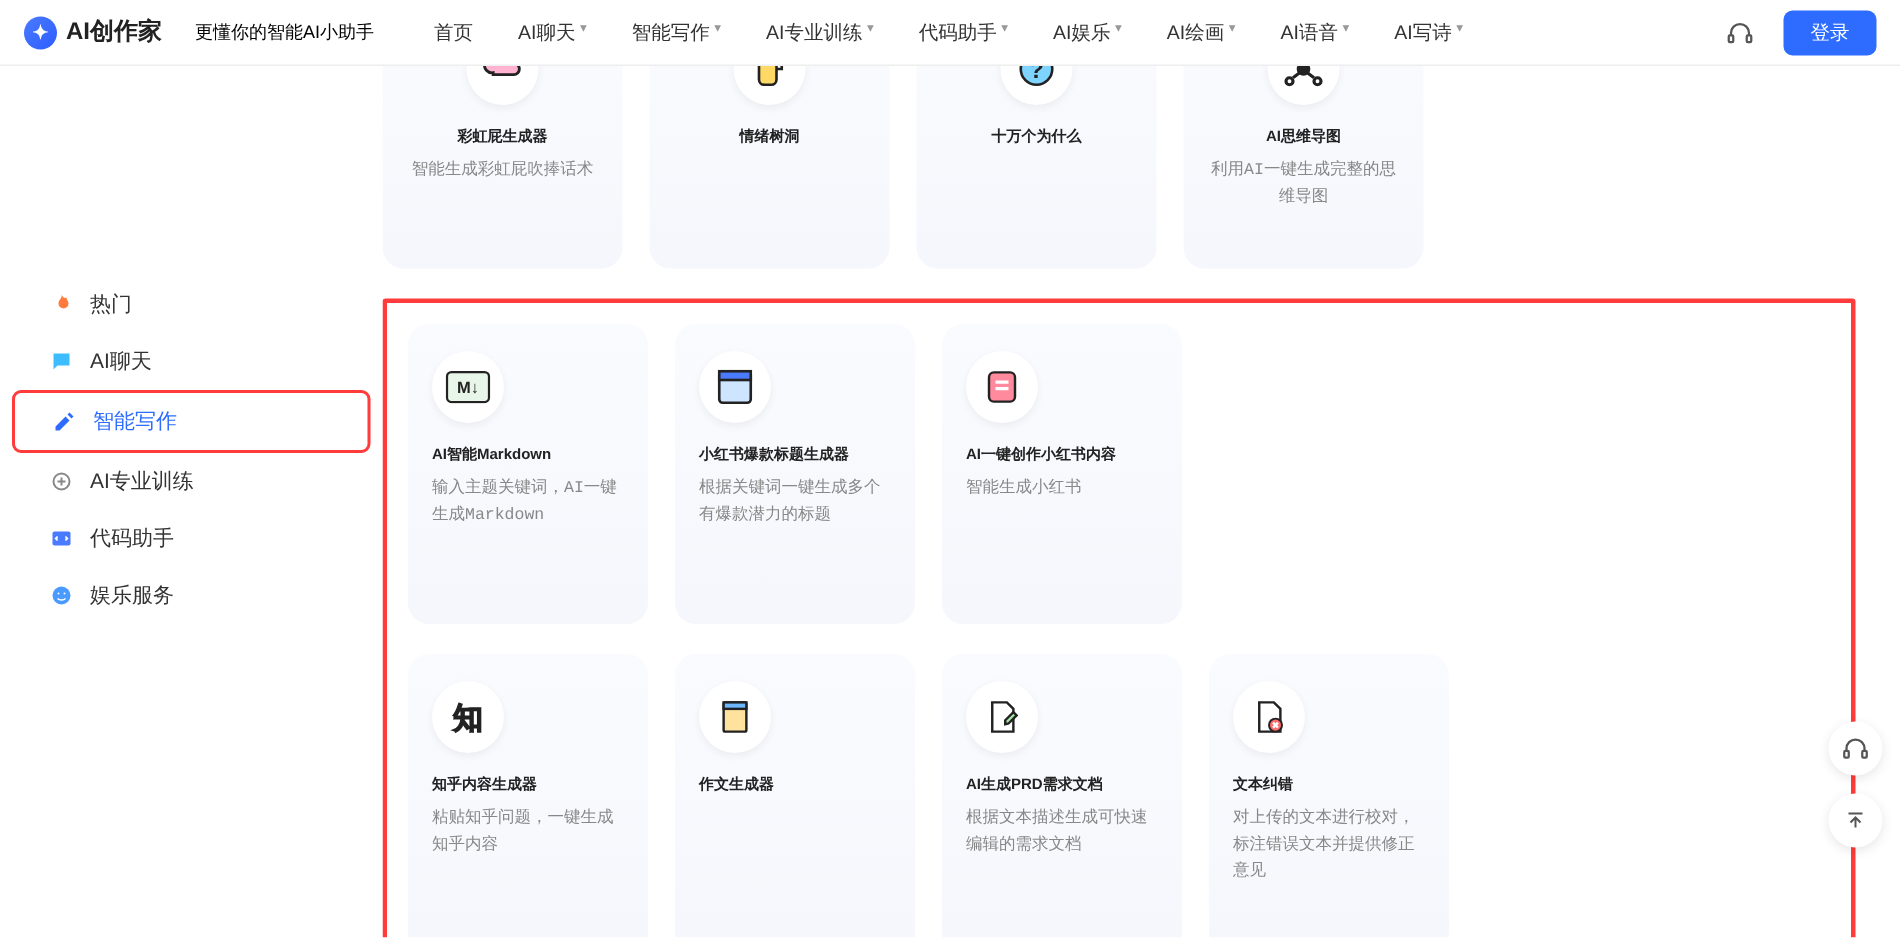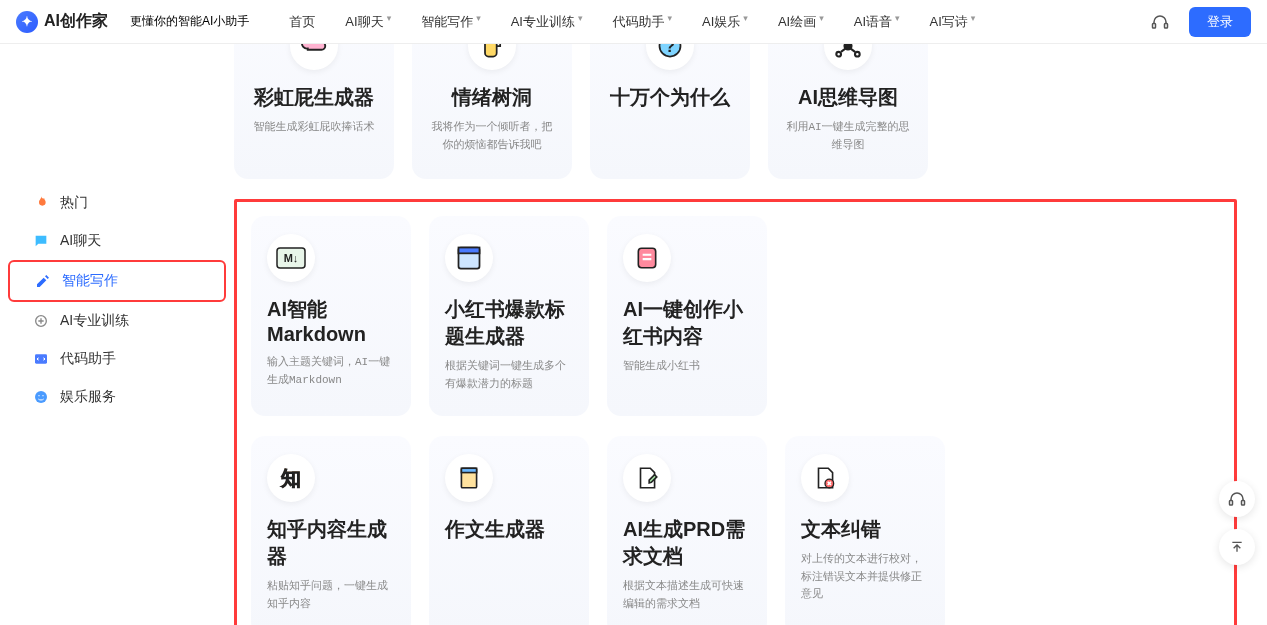--- a/index.html
+++ b/index.html
@@ -13,33 +13,33 @@
 .tagline { font-size: 12px; color: #000000; margin-left: 22px; }
 .nav { display: flex; gap: 30px; margin-left: 40px; }
 .nav-item { font-size: 13px; color: #333; cursor: pointer; display: flex; gap: 3px; }
 .nav-item .chev { font-size: 9px; color: #999; }
 .header-right { margin-left: auto; display: flex; align-items: center; gap: 20px; }
 .headset { width: 18px; height: 18px; color: #555; }
 .login-btn { background: #2d6cff; color: #fff; border: none; border-radius: 6px; padding: 6px 18px; font-size: 13px; cursor: pointer; }
 
 
 .body { display: flex; height: calc(625px - 44px); }
-.sidebar { width: 234px; padding: 140px 0 0 0; }
+.sidebar { width: 255px; padding: 140px 0 0 0; }
 .side-item { display: flex; align-items: center; gap: 10px; padding: 10px 24px; font-size: 14px; color: #333; cursor: pointer; margin: 0 8px; border-radius: 6px; }
 .side-item.active { border: 2px solid #ff3b3b; color: #2d6cff; }
 .side-icon { width: 18px; height: 18px; display: flex; align-items: center; justify-content: center; }
 
 .content { flex: 1; padding: 0 30px 20px 0; overflow: hidden; }
 .row { display: flex; gap: 18px; margin-bottom: 20px; }
 .row.top { margin-top: -40px; }
 .card { width: 160px; background: linear-gradient(180deg,#fafbff,#f5f7fc); border-radius: 14px; padding: 18px 16px; display: flex; flex-direction: column; align-items: center; text-align: center; }
 .card.short { height: 175px; justify-content: flex-start; }
 .card.tall { width: 160px; height: 200px; align-items: flex-start; text-align: left; }
 .card-icon { width: 48px; height: 48px; border-radius: 50%; background: #fff; display: flex; align-items: center; justify-content: center; margin-bottom: 14px; box-shadow: 0 2px 6px rgba(0,0,0,0.06); }
-.card-title { font-size: 20px; font-weight: 600; color: #222; margin-bottom: 8px; }
+.card-title { font-size: 10px; font-weight: 600; color: #222; margin-bottom: 8px; }
 .card-desc { font-size: 11px; color: #888; line-height: 1.6; font-family: Liberation Mono, monospace; }
 .highlight-box { border: 3px solid #ff3b3b; border-radius: 2px; padding: 14px 14px 0 14px; }
 
 
 .float-btns { position: absolute; right: 12px; bottom: 60px; display: flex; flex-direction: column; gap: 12px; }
 .float-btn { width: 36px; height: 36px; border-radius: 50%; background: #fff; box-shadow: 0 2px 8px rgba(0,0,0,0.1); display: flex; align-items: center; justify-content: center; cursor: pointer; color: #555; }
 
 svg { display: block; }
 </style>
 </head>
@@ -170,21 +170,20 @@
   <div class="card-desc">智能生成彩虹屁吹捧话术</div>
         </div>
         <div class="card short">
           <div class="card-icon">
             <svg width="28" height="28" viewBox="0 0 24 24">
               <path fill="#ffd966" stroke="#222" stroke-width="1.5" d="M6 4h10v14a3 3 0 0 1-3 3H9a3 3 0 0 1-3-3z"></path>
               <path stroke="#222" stroke-width="1.5" fill="none" d="M16 7h3v5h-3"></path>
             </svg>
           </div>
   <div class="card-title">情绪树洞</div>
-  <div class="card-desc">我将作为一个倾听者，把你的烦恼都告诉我吧</div>
         </div>
         <div class="card short">
           <div class="card-icon">
             <svg width="28" height="28" viewBox="0 0 24 24">
               <circle cx="12" cy="12" r="9" fill="#7fd4ff" stroke="#222" stroke-width="1.5"></circle>
               <text x="12" y="17" text-anchor="middle" font-size="14" font-weight="700" fill="#222">?</text>
             </svg>
           </div>
   <div class="card-title">十万个为什么</div>
         </div>

